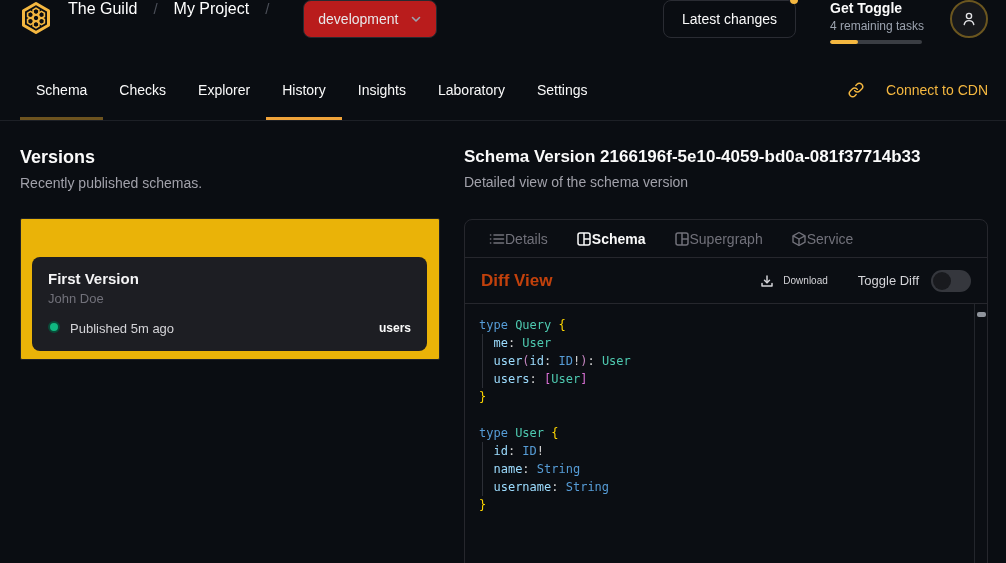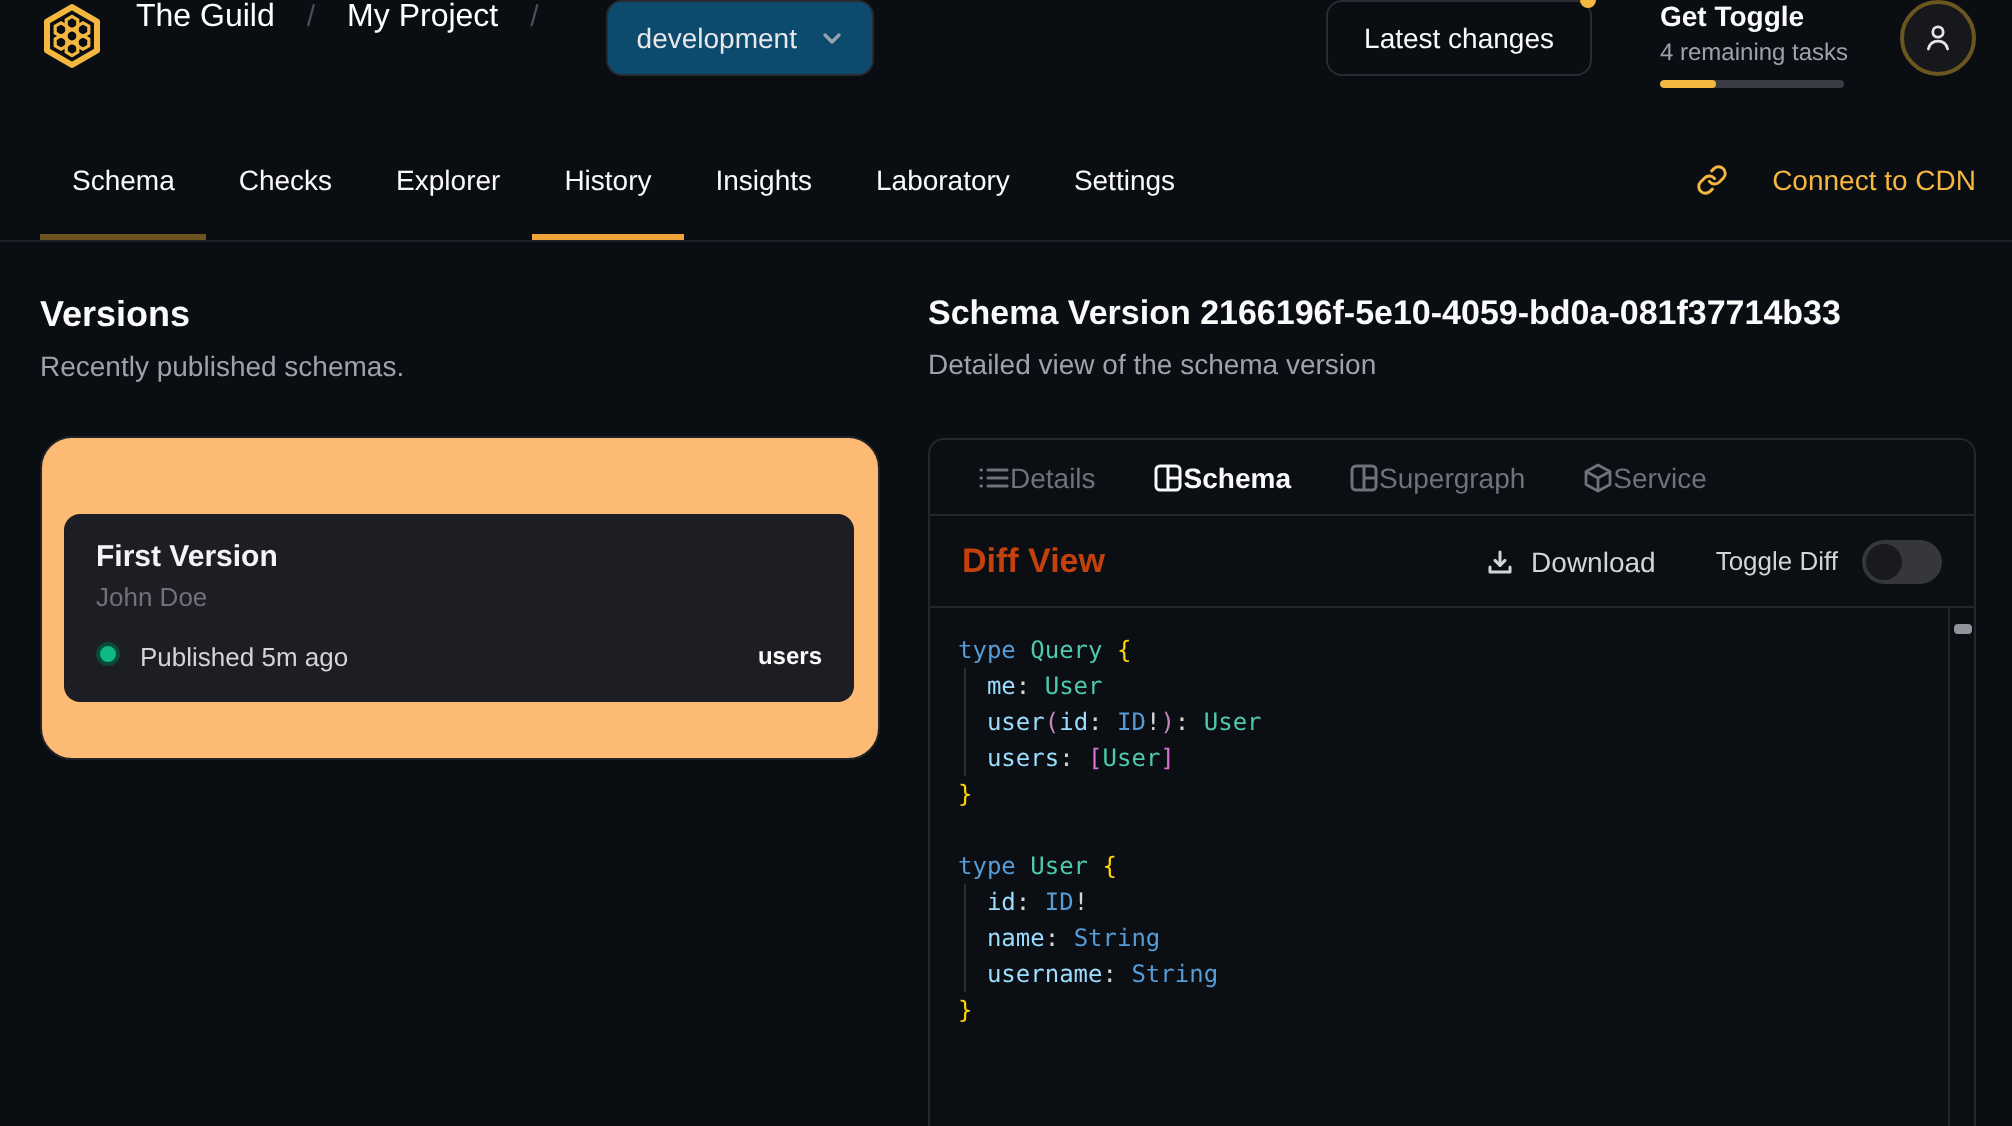--- a/index.html
+++ b/index.html
@@ -11,21 +11,21 @@
     font-size:14px;
   }
   
   .header { display:flex; align-items:flex-start; height:60px; padding:0 18px; }
   .logo { width:36px; height:36px; flex:0 0 auto; }
   .org-name { margin-left:14px; font-size:16px; font-weight:500; color:#fff; }
   .crumb-sep { margin:0 16px; color:#4b4f58; font-size:15px; }
   .project-name { font-size:16px; font-weight:500; color:#fff; }
   .env-select {
     margin-left:18px; display:flex; align-items:center; gap:12px;
-    background:#0c4a6e; border:1px solid #272a30; border-radius:8px;
+    background:#b91c1c; border:1px solid #272a30; border-radius:8px;
     padding:10px 14px; color:#e8e8ea; font-size:14px; cursor:pointer;
   }
   .env-select svg { display:block; }
   .header-spacer { flex:1; }
   .latest-changes-wrap { position:relative; }
   .latest-changes-btn {
     background:transparent; border:1px solid #2a2c33; border-radius:8px;
     color:#fafafa; font-size:14px; padding:10px 18px; cursor:pointer;
     font-family:inherit;
   }
@@ -56,22 +56,22 @@
   .cdn-link {
     display:flex; align-items:center; gap:22px; margin-right:18px;
     color:#f4b740; font-size:14px; font-weight:500; cursor:pointer;
   }
   
   .main { display:flex; }
   .left-col { width:420px; margin-left:20px; flex:0 0 auto; }
   .panel-title { font-size:18px; font-weight:700; color:#fafafa; margin:26px 0 7px; }
   .panel-sub { font-size:14px; color:#a1a1aa; }
   .versions-card {
-    margin-top:27px; background:#fdba74; border:1px solid #202228;
-    border-radius:16px; padding:38px 12px 28px 11px;
+    margin-top:27px; background:#eab308; border:1px solid #202228;
+    border-radius:2px; padding:38px 12px 8px 11px;
   }
   .version-item { background:#1d1e23; border-radius:8px; padding:13px 16px 15px; cursor:pointer; }
   .vi-name { font-size:15px; font-weight:600; color:#f4f4f5; }
   .vi-author { font-size:13px; color:#71717a; margin-top:4px; }
   .vi-meta { display:flex; align-items:flex-start; margin-top:15px; }
   .vi-dot { width:12px; height:12px; border-radius:50%; background:#10b981; border:2px solid #0a4a38; }
   .vi-status { margin-left:10px; font-size:13px; color:#d4d4d8; }
   .vi-spacer { flex:1; }
   .vi-service { font-size:12px; font-weight:700; color:#fafafa; }
   
@@ -80,21 +80,21 @@
     margin-top:29px; background:#0b0e13; border:1px solid #26272d;
     border-radius:8px; height:420px; display:flex; flex-direction:column;
   }
   .tabbar { display:flex; align-items:center; height:38px; padding:0 10px; border-bottom:1px solid #26272d; }
   .dtab { display:flex; align-items:center; gap:0; padding:0 14px; font-size:14px; color:#71717a; cursor:pointer; }
   .dtab.active { color:#fafafa; font-weight:600; }
   .dtab svg { display:block; }
   .diff-header { display:flex; align-items:center; height:46px; padding:0 16px; border-bottom:1px solid #26272d; }
   .diff-title { font-size:17px; font-weight:700; color:#c2410c; }
   .dh-spacer { flex:1; }
-  .download-btn { display:flex; align-items:center; gap:9px; color:#d4d4d8; font-size:14px; cursor:pointer; }
+  .download-btn { display:flex; align-items:center; gap:9px; color:#d4d4d8; font-size:10px; cursor:pointer; }
   .toggle-label { margin-left:30px; font-size:13px; color:#d4d4d8; }
   .toggle {
     margin-left:12px; width:40px; height:22px; border-radius:11px;
     background:#35373d; position:relative; cursor:pointer;
   }
   .toggle-knob {
     position:absolute; left:2px; top:2px; width:18px; height:18px;
     border-radius:50%; background:#191a1e;
   }
   

